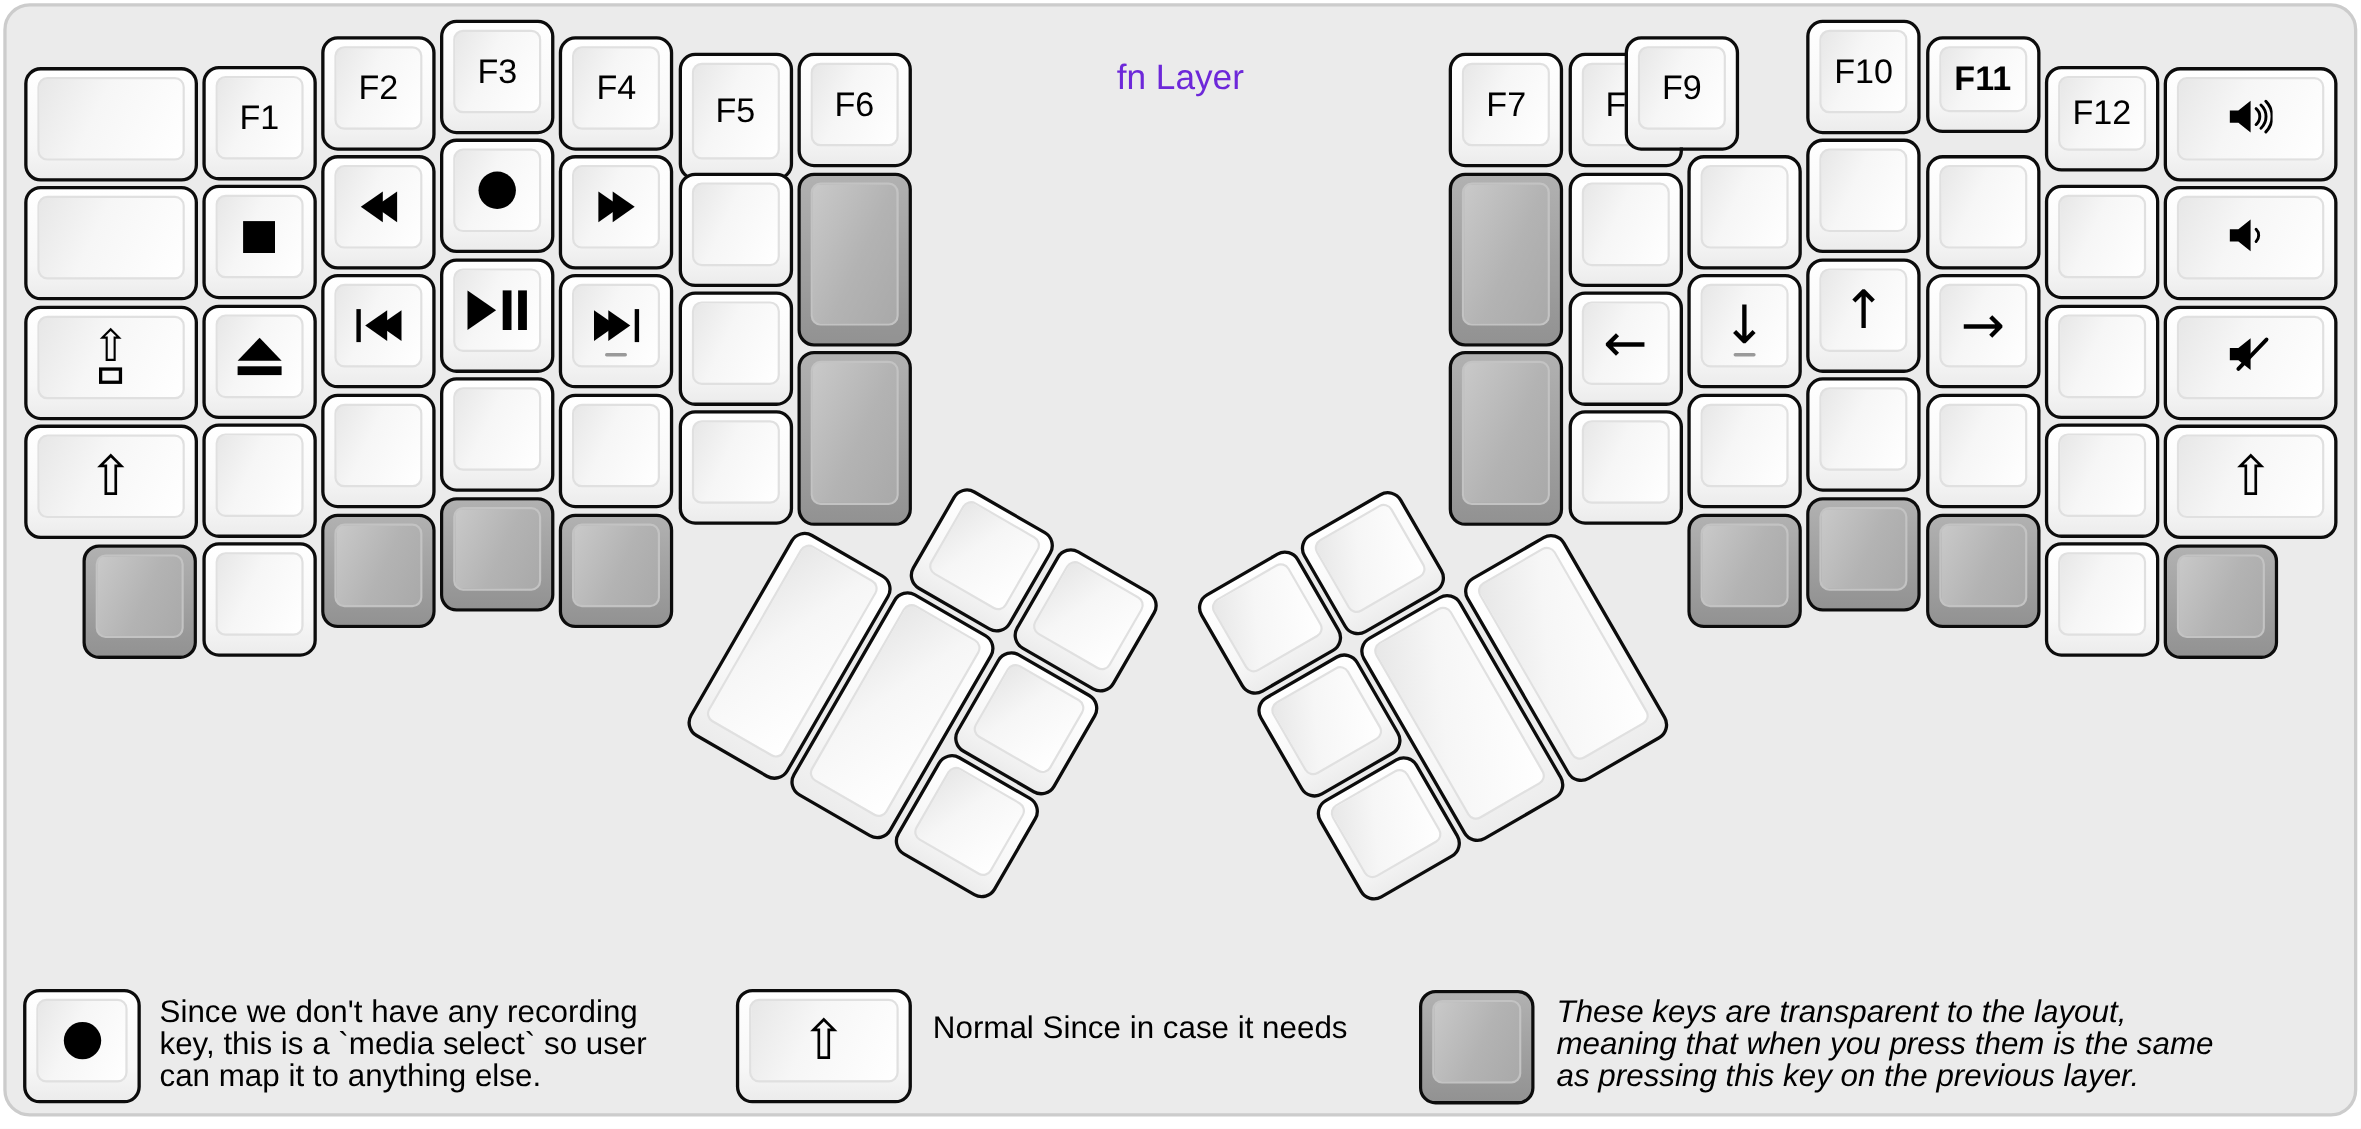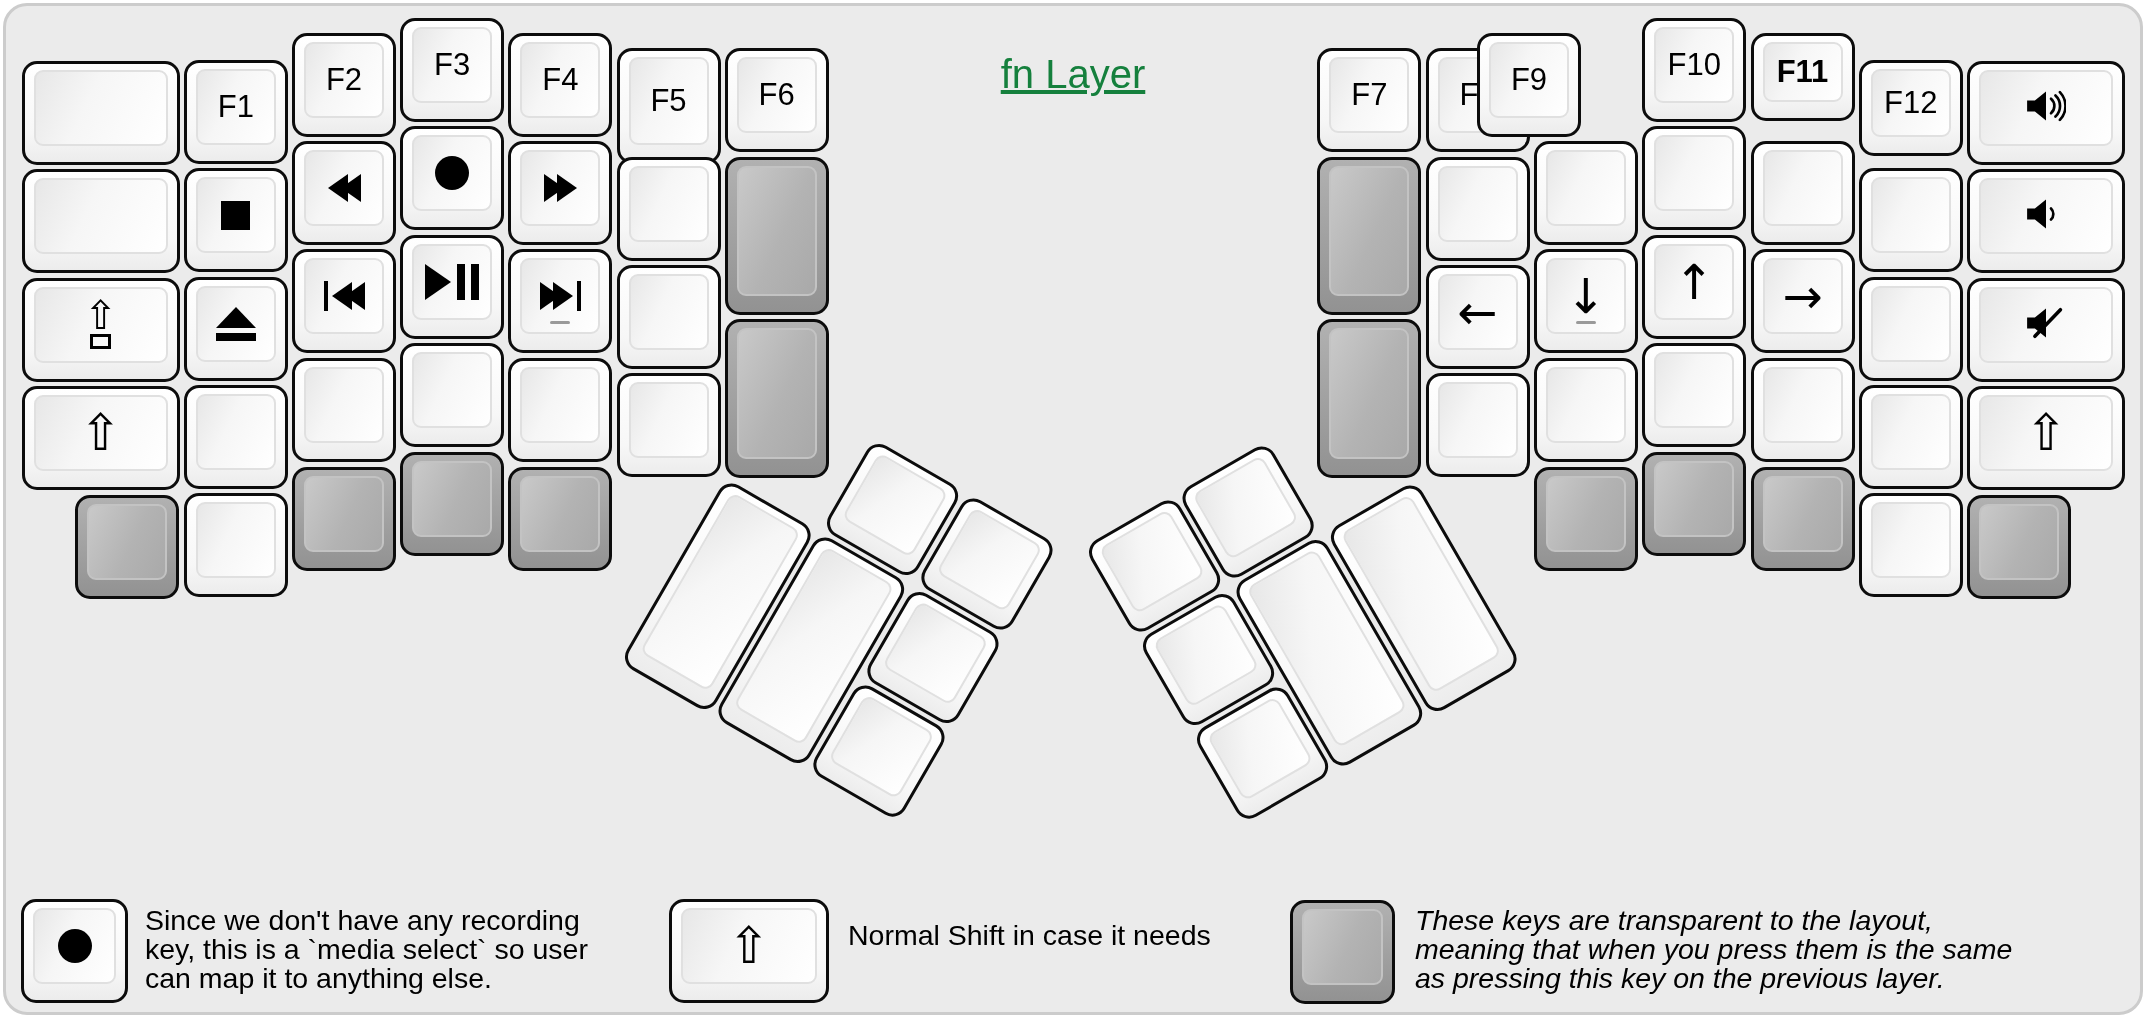--- a/index.html
+++ b/index.html
@@ -35,21 +35,21 @@
   .tri-r.big{border-top-width:18px;border-bottom-width:18px;border-left-width:26px;}
   .vbar{width:8px;height:36px;background:#000;margin-left:6px;}
   .vbar-thin{width:4px;height:30px;background:#000;}
   .mrow .vbar-thin.lead{margin-right:4px;}
   .mrow .vbar-thin.trail{margin-left:4px;}
   .homing{position:absolute;left:50%;transform:translateX(-50%);bottom:8px;width:20px;height:3px;background:#9a9a9a;border-radius:2px;}
   .spk polygon{fill:#000;}
   .spk .arc{fill:none;stroke:#000;stroke-width:2.4;stroke-linecap:round;}
   .spk .slash{stroke:#000;stroke-width:3.2;stroke-linecap:round;}
   
-  .title{position:absolute;top:52px;left:1073px;transform:translateX(-50%);font-size:40px;color:#15803d;white-space:nowrap;text-decoration:underline;}
+  .title{position:absolute;top:52px;left:1073px;transform:translateX(-50%);font-size:32px;color:#6d28d9;white-space:nowrap;}
   .legend-text{position:absolute;font-size:28.5px;line-height:29px;color:#000;white-space:nowrap;}
 </style>
 </head>
 <body>
 
 <div id="app">
   <div class="frame"></div>
   <div class="title">fn Layer</div>
   <div id="board">
       <div class="key v-w" style="left: 21.7px; top: 61px; width: 158px; height: 104px;">
@@ -390,21 +390,21 @@
         <div>Since we don't have any recording</div>
         <div>key, this is a `media select` so user</div>
         <div>can map it to anything else.</div>
       </div>
       <div class="key v-w" style="left: 669px; top: 899px; width: 160px; height: 104px;">
         <div class="ktop">
           <div class="glyph g-shift">⇧</div>
         </div>
       </div>
       <div class="legend-text" style="left: 848px; top: 921px;">
-        <div>Normal Shift in case it needs</div>
+        <div>Normal Since in case it needs</div>
       </div>
       <div class="key v-g" style="left: 1290px; top: 900px; width: 105px; height: 104px;">
         <div class="ktop"></div>
       </div>
       <div class="legend-text" style="left: 1415px; top: 906px; font-style: italic;">
         <div>These keys are transparent to the layout,</div>
         <div>meaning that when you press them is the same</div>
         <div>as pressing this key on the previous layer.</div>
       </div>
     </div>

